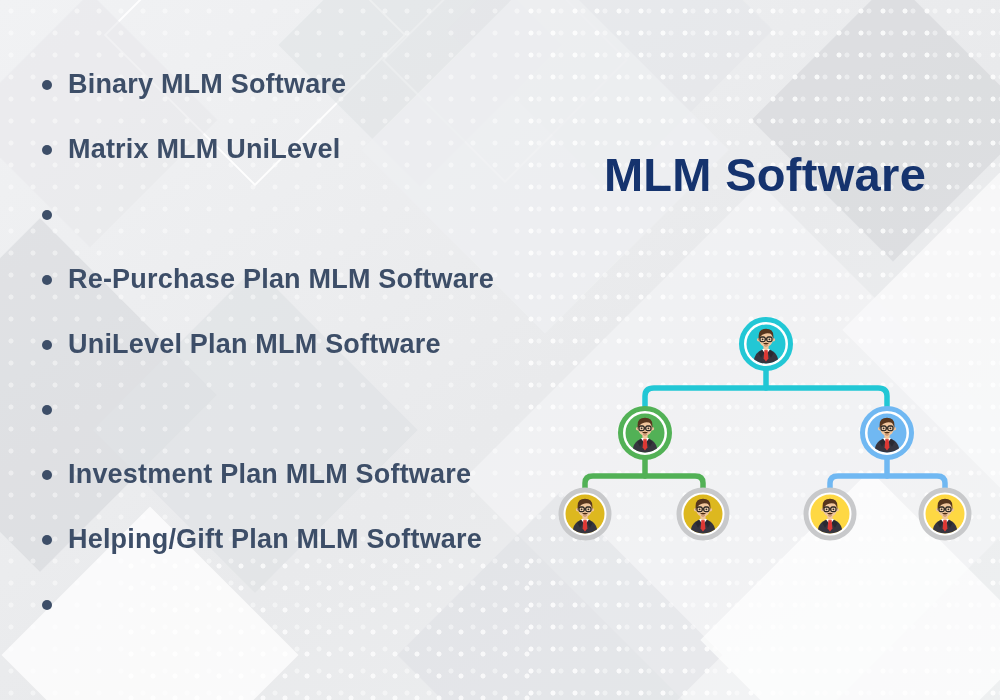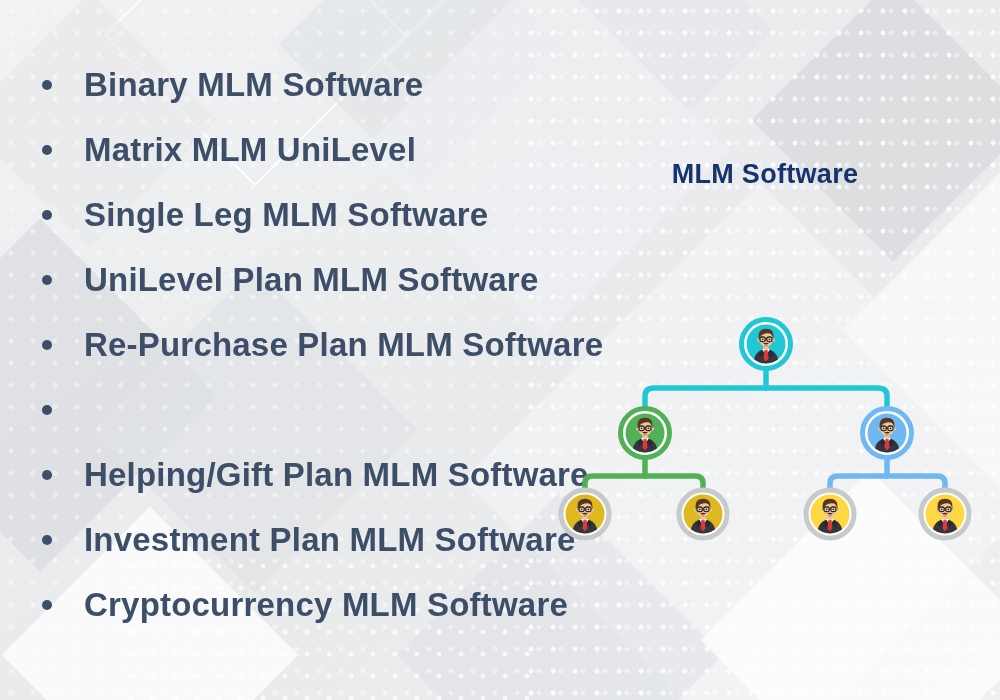--- a/index.html
+++ b/index.html
@@ -27,25 +27,25 @@
   .d14{left:505px;top:60px;width:170px;height:170px;border:2px solid rgba(255,255,255,.75);}
   .dots{position:absolute;background-image:radial-gradient(rgba(255,255,255,.85) 2.1px,rgba(255,255,255,0) 2.9px);background-size:22px 22px;}
   .dots-a{inset:0;opacity:.5;}
   .dots-b{left:520px;top:0;width:480px;height:700px;opacity:.95;}
   .dots-c{left:120px;top:555px;width:420px;height:145px;opacity:.85;}
 
   
   .plans{position:absolute;left:42px;top:52px;margin:0;padding:0;list-style:none;z-index:2;}
   .plans li{display:flex;align-items:center;height:65px;}
   .bullet{width:10px;height:10px;border-radius:50%;background:var(--listText,#3d4e68);margin-right:16px;flex:none;}
-  .item-txt{font-size:33px;font-weight:bold;color:var(--listText,#3d4e68);letter-spacing:.2px;white-space:nowrap;margin-left:16px;}
+  .item-txt{font-size:27px;font-weight:bold;color:var(--listText,#3d4e68);letter-spacing:.2px;white-space:nowrap;}
 
   
   .title{position:absolute;left:565px;top:148px;width:400px;text-align:center;z-index:2;
-         color:var(--titleText,#15336e);font-weight:bold;font-size:27px;line-height:53px;letter-spacing:.3px;}
+         color:var(--titleText,#15336e);font-weight:bold;font-size:47px;line-height:53px;letter-spacing:.3px;}
 
   
   svg.tree{position:absolute;left:0;top:0;z-index:2;}
   .conn{fill:none;stroke-width:5.5;stroke-linecap:round;}
   .conn.cyan {stroke:var(--cyan,#22c7d5);}
   .conn.green{stroke:var(--green,#55b158);}
   .conn.blue {stroke:var(--blue,#70b8f2);}
   .ring{fill:#ffffff;stroke-width:5;}
   .ring.cyan {stroke:var(--cyan,#22c7d5);}
   .ring.green{stroke:var(--green,#4cb050);}
@@ -86,44 +86,42 @@
     <li>
         <span class="bullet"></span>
         <span class="item-txt">Binary MLM Software</span>
       </li>
     <li>
         <span class="bullet"></span>
         <span class="item-txt">Matrix MLM UniLevel</span>
       </li>
     <li>
         <span class="bullet"></span>
-        <span class="item-txt">Single Leg MLM Software</span>
+      </li>
+    <li>
+        <span class="bullet"></span>
+        <span class="item-txt">Re-Purchase Plan MLM Software</span>
       </li>
     <li>
         <span class="bullet"></span>
         <span class="item-txt">UniLevel Plan MLM Software</span>
       </li>
     <li>
         <span class="bullet"></span>
-        <span class="item-txt">Re-Purchase Plan MLM Software</span>
-      </li>
-    <li>
-        <span class="bullet"></span>
+      </li>
+    <li>
+        <span class="bullet"></span>
+        <span class="item-txt">Investment Plan MLM Software</span>
       </li>
     <li>
         <span class="bullet"></span>
         <span class="item-txt">Helping/Gift Plan MLM Software</span>
       </li>
     <li>
         <span class="bullet"></span>
-        <span class="item-txt">Investment Plan MLM Software</span>
-      </li>
-    <li>
-        <span class="bullet"></span>
-        <span class="item-txt">Cryptocurrency MLM Software</span>
       </li>
   </ul>
 
   <div class="title">
     <div>MLM Software</div>
   </div>
 
   <svg class="tree" width="1000" height="700" viewBox="0 0 1000 700" xmlns="http://www.w3.org/2000/svg">
     <defs>
       <clipPath id="headclip">

